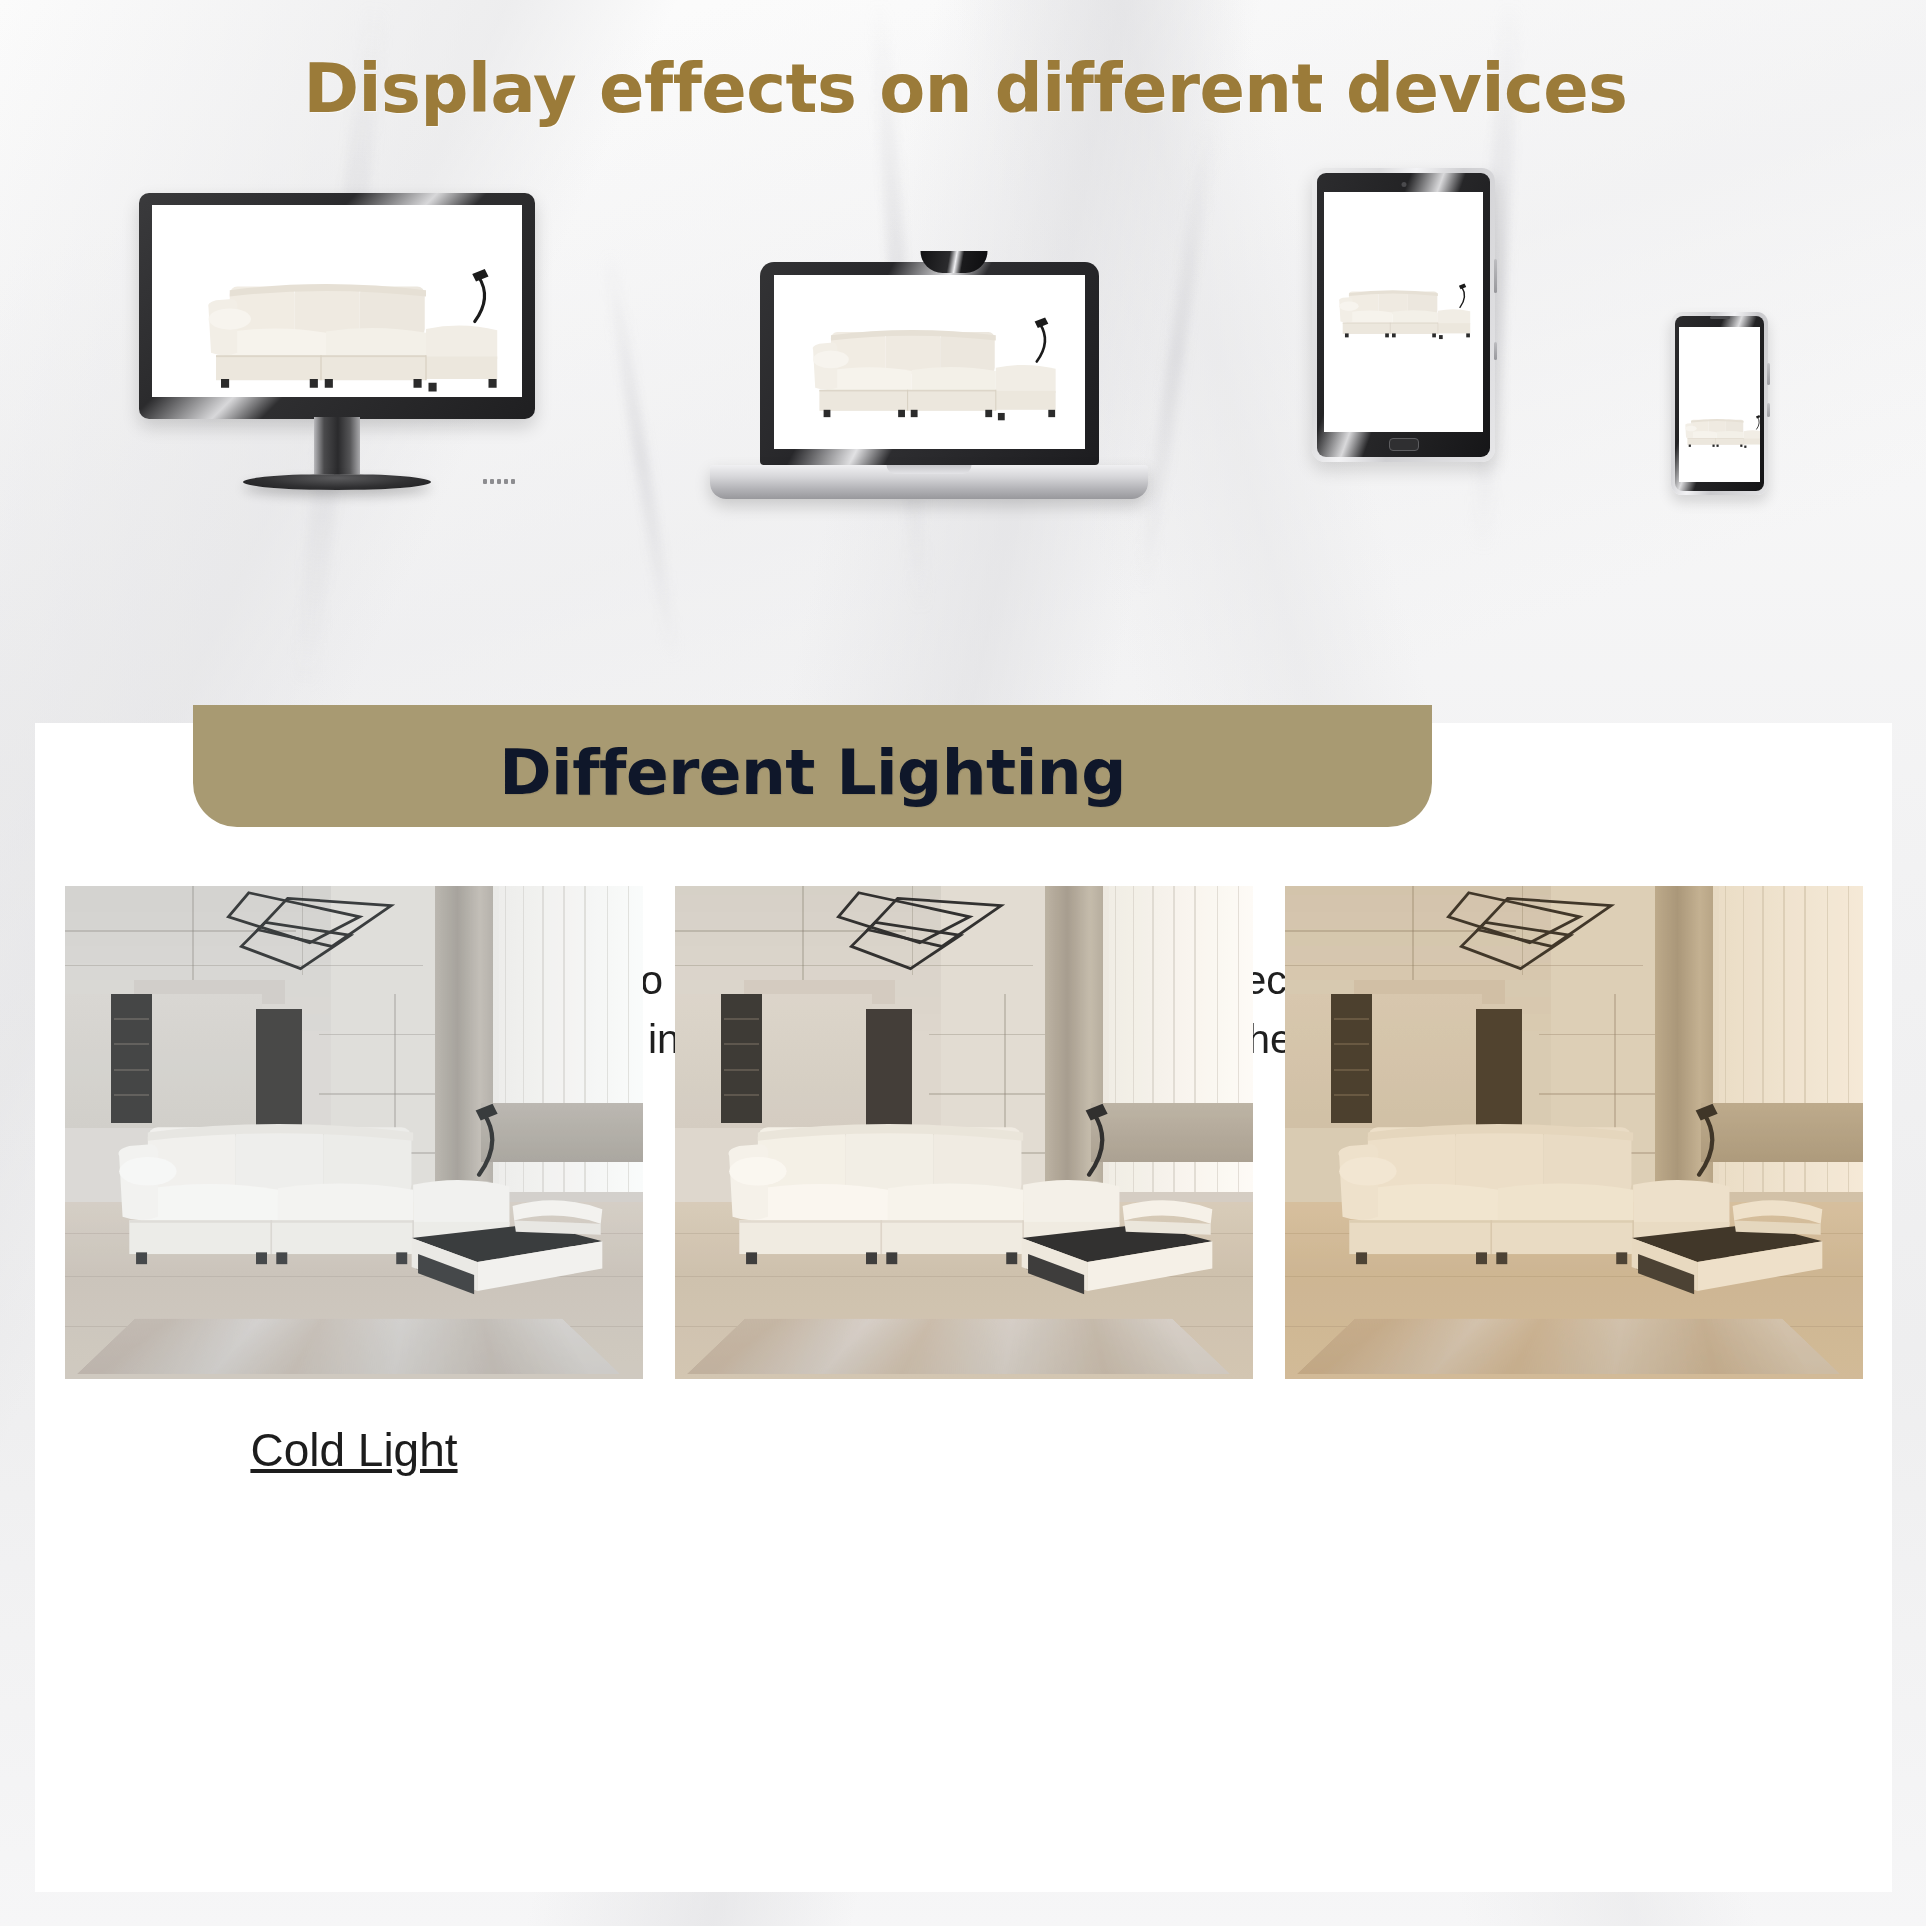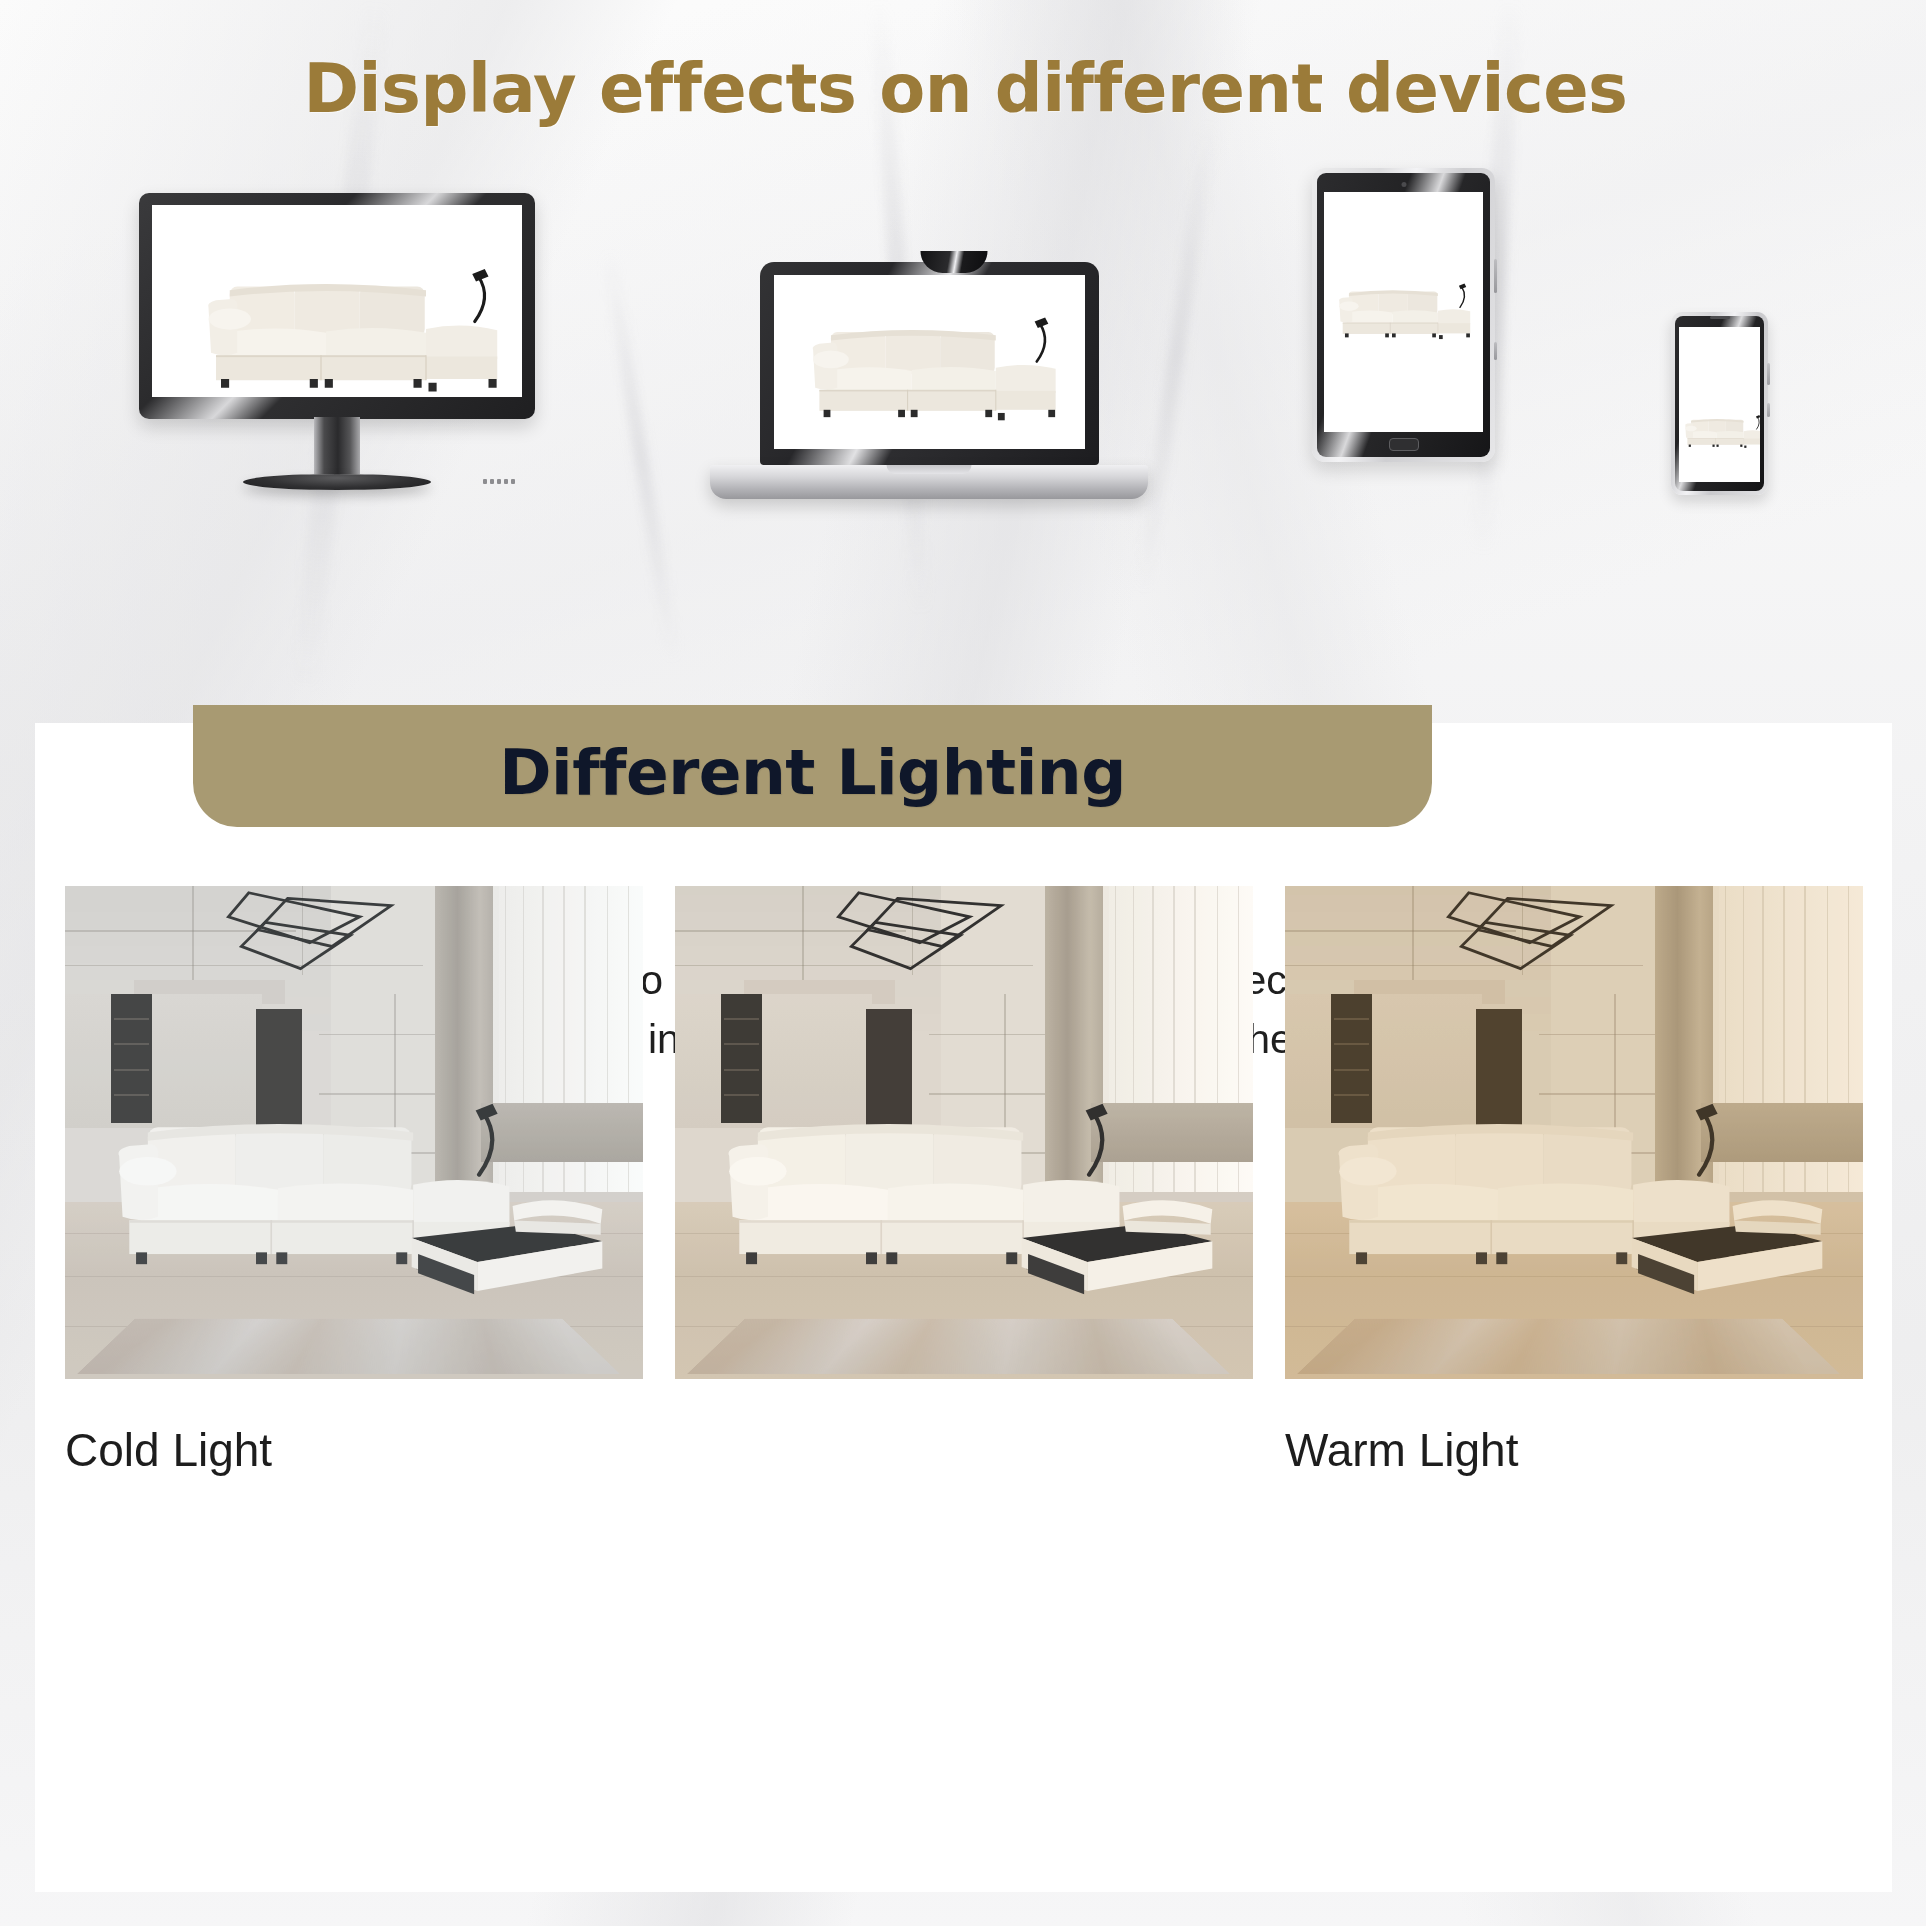--- a/index.html
+++ b/index.html
@@ -189,25 +189,27 @@
     width: 1798px; height: 493px;
     display: flex; gap: 32px;
   }
   .photo-cell { width: 578px; position: relative; }
   .photo {
     width: 578px; height: 493px;
     overflow: hidden; position: relative;
     background: #cfc7bb;
   }
   .photo-label {
+    text-align: center;
     margin-top: 44px;
     font-size: 46px;
     color: #1d1d1d;
     font-family: "Liberation Sans", sans-serif;
     font-stretch: condensed;
+    text-decoration: underline;
   }
 
   
   .scene { position: absolute; inset: 0; }
   .scene .wall {
     position: absolute; left: 0; top: 0; width: 68%; height: 78%;
     background:
       linear-gradient(180deg, rgba(0,0,0,.035), rgba(0,0,0,0) 40%),
       #d8d2c7;
   }
@@ -594,18 +596,17 @@
           <svg class="ottoman" viewBox="0 0 260 160">
             <path d="M14 70 L170 52 L252 74 L96 100 Z" fill="#1c1c1c"></path>
             <path d="M14 70 L96 100 L96 136 L14 106 Z" fill="#eae4d9"></path>
             <path d="M96 100 L252 74 L252 108 L96 136 Z" fill="#f2ede4"></path>
             <path d="M22 90 L92 116 L92 140 L22 114 Z" fill="#2a2a2a"></path>
             <path d="M140 30 Q196 14 252 34 L250 52 Q196 34 142 48 Z" fill="#f3eee5"></path>
             <path d="M142 48 L250 52 L250 66 L144 62 Z" fill="#e7e1d6"></path>
           </svg>
         </div>
       </div>
-      <div class="photo-label">Warm Light</div>
     </div>
 
   </div>
 </div>
 
 
 </body></html>

